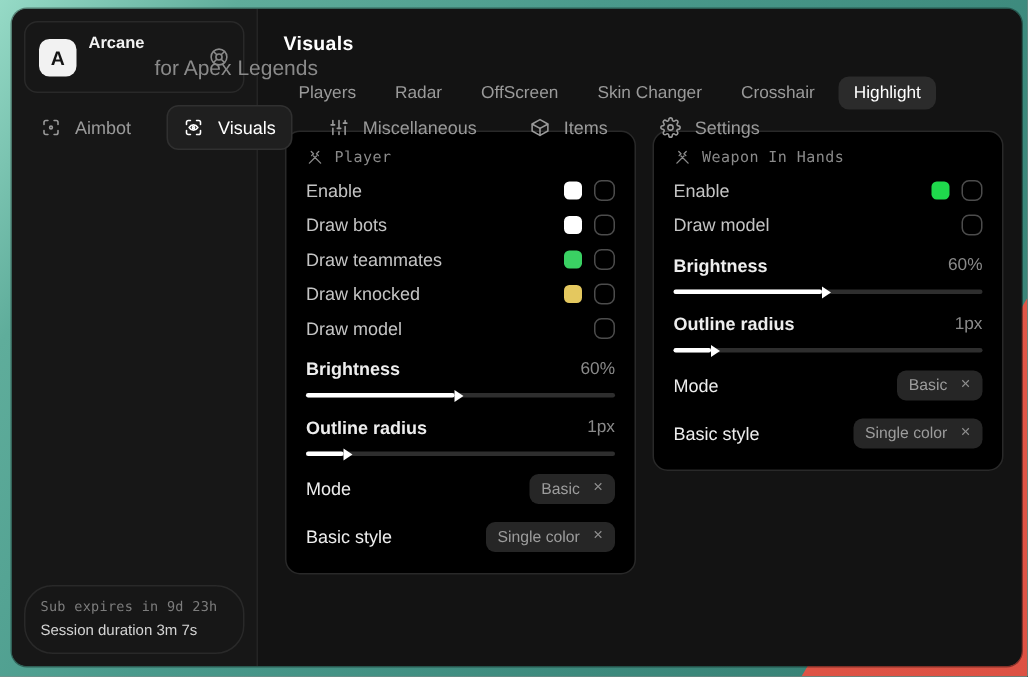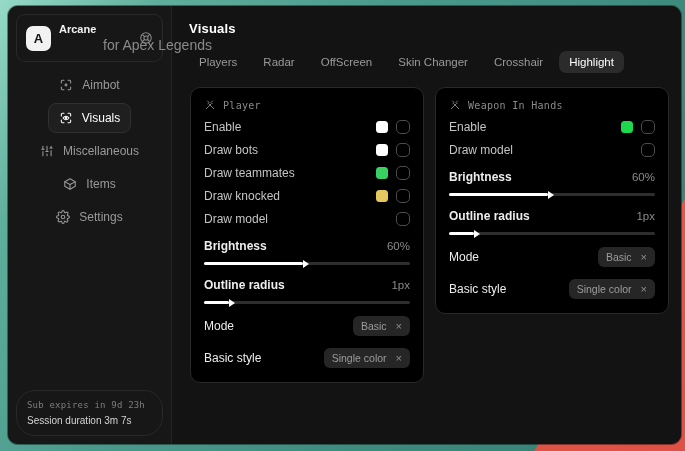--- a/index.html
+++ b/index.html
@@ -15,21 +15,21 @@
   .sidebar { width:164px; flex-shrink:0; background:#171717; border-right:1px solid #242424; position:relative; }
   .logo-box { margin:8px; border:1px solid #292929; border-radius:9px; padding:8px 9px; display:flex; align-items:center; gap:8px; }
   .avatar { width:25px; height:25px; border-radius:7px; background:#f2f2f2; color:#141414; font-weight:700;
     display:flex; align-items:center; justify-content:center; font-size:13px; }
   .logo-text { flex:1; min-width:0; }
   .logo-name { font-size:11px; font-weight:700; color:#f2f2f2; }
   .logo-sub { font-size:14px; color:#8a8a8a; margin-top:2px; white-space:nowrap;padding-left:44px; }
   .logo-box .icon svg { width:14px; height:14px; color:#8a8a8a; display:block; }
 
   .category { margin:13px 18px 7px; font-size:9.5px; color:#6e6e6e; }
-  .nav { display:flex; flex-direction:column; gap:3px; padding:0 8px;align-items:center; }
+  .nav { display:flex; flex-direction:row; gap:13px; padding:0 8px; }
   .nav-item { display:flex; align-items:center; gap:9px; padding:7px 10px; border-radius:8px;
     border:1px solid transparent; color:#9a9a9a; font-size:12px; cursor:pointer; }
   .nav-item.active { background:#1f1f1f; border-color:#303030; color:#ffffff; }
   .nav-item .icon svg { width:14px; height:14px; display:block; }
 
   .side-footer { position:absolute; left:8px; right:8px; bottom:8px; border:1px solid #292929; border-radius:19px; padding:9px 10px; }
   .side-footer .l1 { font-family:"DejaVu Sans Mono", monospace; font-size:9px; color:#7d7d7d; letter-spacing:.2px; }
   .side-footer .l2 { font-size:10px; color:#d4d4d4; margin-top:5px; }
 
   
@@ -55,21 +55,21 @@
   .slider-head { display:flex; align-items:center; justify-content:space-between; }
   .s-label { font-size:12px; font-weight:700; color:#ededed; }
   .s-value { font-size:11.5px; color:#8a8a8a; }
   .track { position:relative; height:3px; background:#2e2e2e; border-radius:2px; margin-top:9px; cursor:pointer; }
   .fill { position:absolute; left:0; top:0; bottom:0; background:#ffffff; border-radius:2px; }
   .fill::after { content:""; position:absolute; right:-6px; top:50%; transform:translateY(-50%);
     width:0; height:0; border-left:6px solid #ffffff; border-top:4px solid transparent; border-bottom:4px solid transparent; }
 
   .sel-row { display:flex; align-items:center; justify-content:space-between; margin-top:12px; }
   .sel-label { font-size:12px; font-weight:400; color:#ededed; }
-  .tag { display:flex; align-items:flex-end; gap:9px; background:#262626; border-radius:6px;
+  .tag { display:flex; align-items:flex-start; gap:9px; background:#262626; border-radius:6px;
     padding:4px 8px; font-size:10.5px; color:#9c9c9c; cursor:pointer; }
   .tag .x { color:#8f8f8f; font-size:11px; line-height:1; }
 </style>
 </head>
 <body>
 
 <div class="bg-red"></div>
 
 <div class="window">
 

